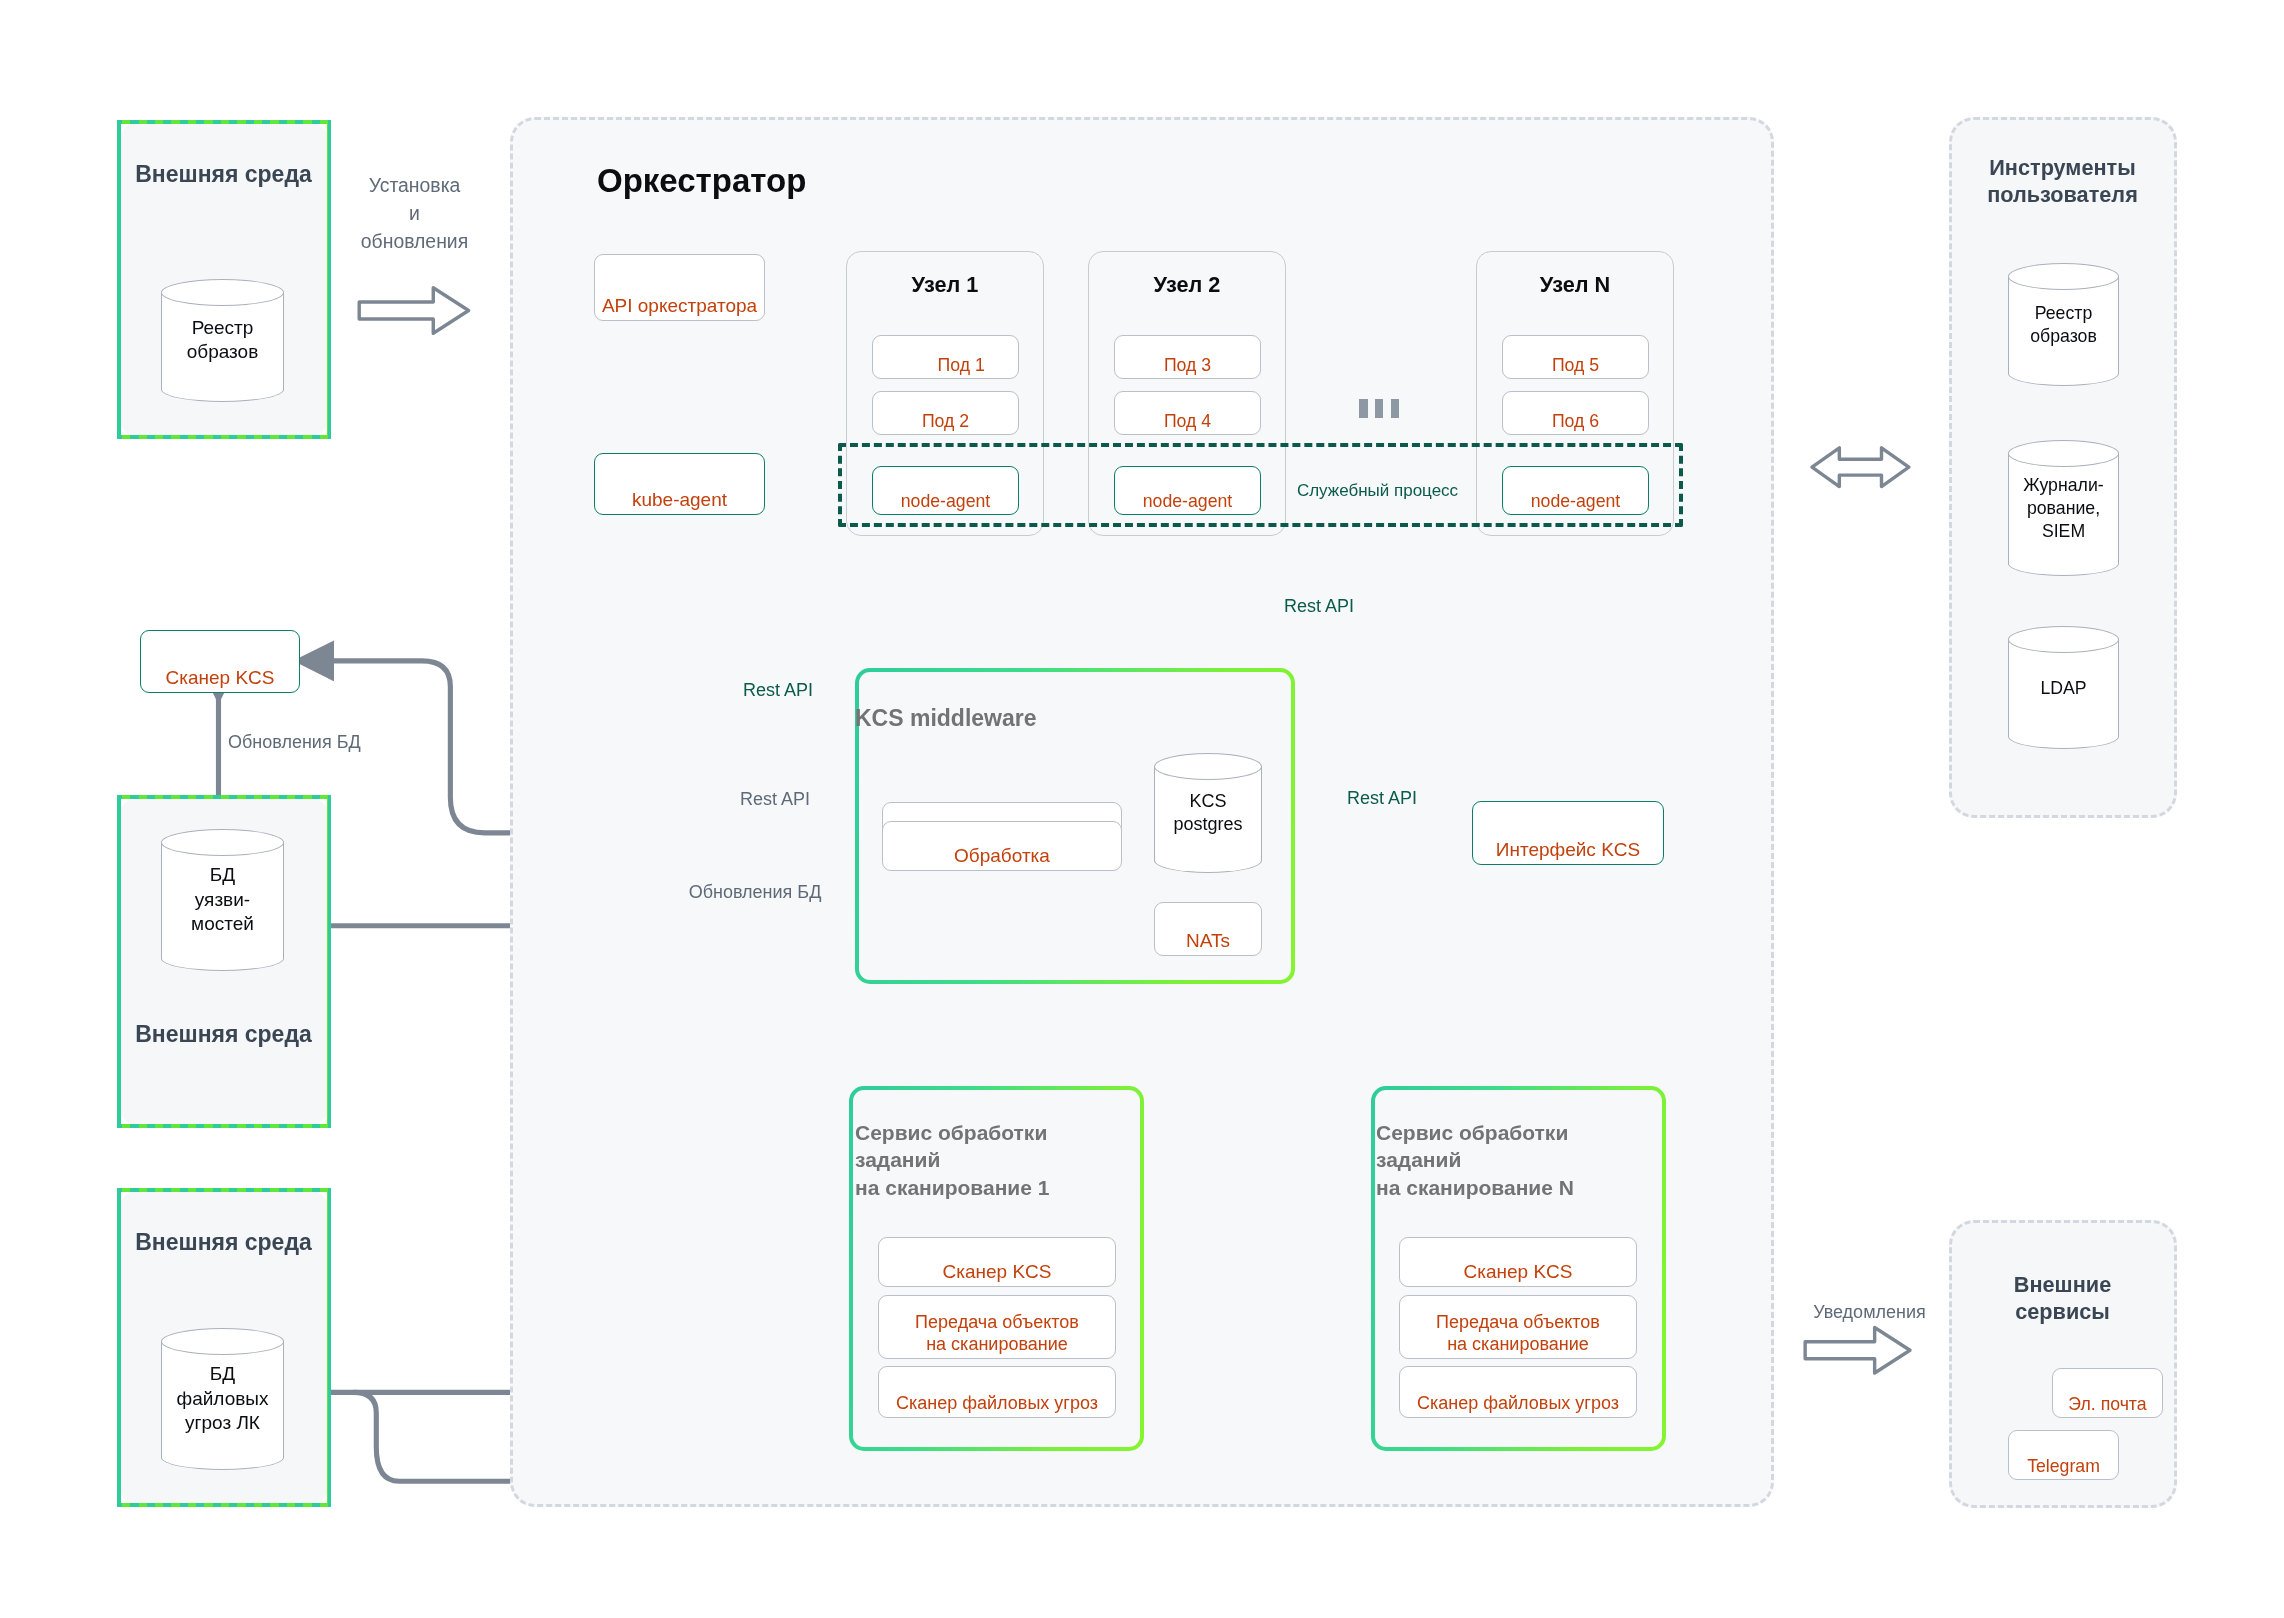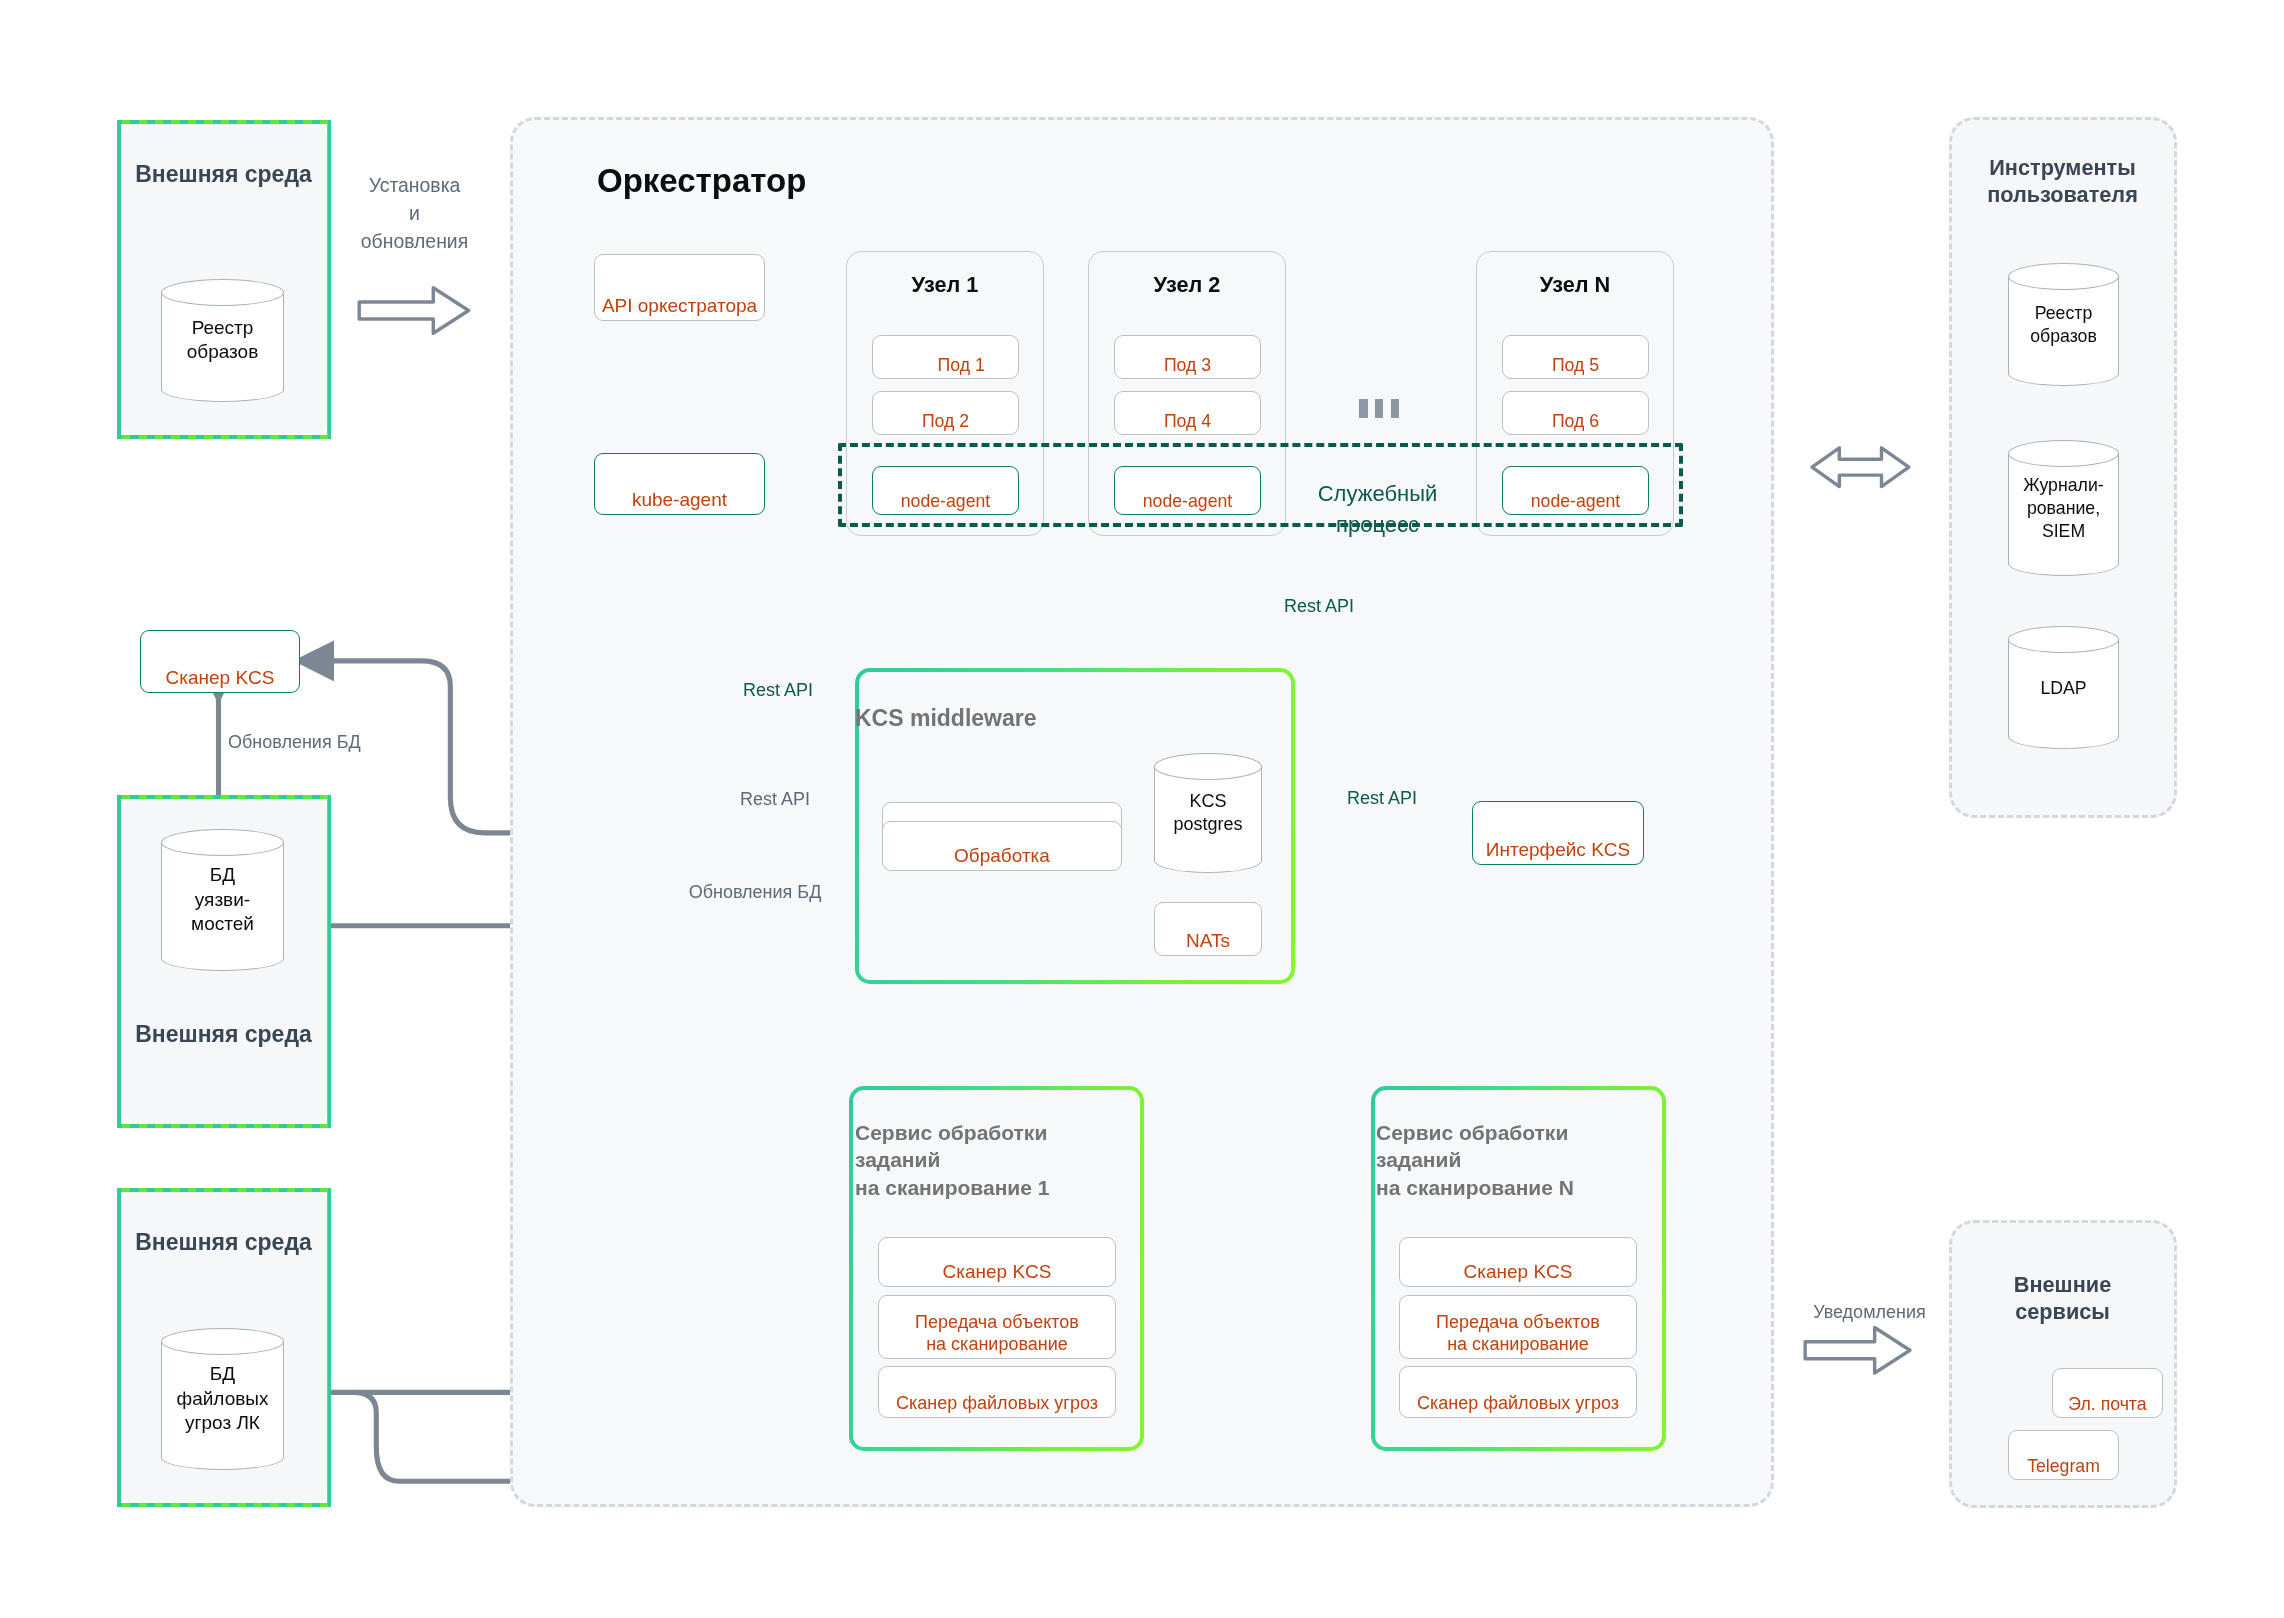--- a/index.html
+++ b/index.html
@@ -165,21 +165,21 @@
   <div class="abs bx" style="left:1502px;top:391px;width:147px;height:44px;font-size:17.7px;">Под 6</div>
   <div class="abs bx bx-teal" style="left:1502px;top:466px;width:147px;height:49px;font-size:17.7px;">node-agent</div>
 
   <div class="abs dots3" style="left:1359px;top:399px;">
       <i></i>
       <i></i>
       <i></i>
     </div>
 
   <div class="abs" style="left:838px;top:443px;width:845px;height:84px;border:4px dashed #0b5a4c;border-radius:2.3px;"></div>
-  <div class="abs lbl-teal" style="left:1278px;top:479px;width:199px;font-size:22px;">Служебный процесс</div>
+  <div class="abs lbl-teal" style="left:1278px;top:479px;width:199px;font-size:17px;">Служебный процесс</div>
 
   <div class="abs lbl-teal" style="left:1245px;top:594px;width:148px;font-size:18px;">Rest API</div>
 
   <div class="abs grad-box" style="left:855px;top:668px;width:440px;height:316px;"></div>
   <div class="abs title-teal" style="left:855px;top:704px;width:440px;font-size:23px;">
     <span>KCS middleware</span>
   </div>
 
   <div class="abs bx" style="left:882px;top:758px;width:240px;height:50px;font-size:19px;margin-top:44px;">
     <span>Лицензия KCS</span>
@@ -195,21 +195,21 @@
   </div>
   <div class="abs bx" style="left:1154px;top:902px;width:108px;height:54px;font-size:19px;">
     <span>NATs</span>
   </div>
 
   <div class="abs lbl-teal" style="left:707px;top:678px;width:142px;font-size:18px;">Rest API</div>
   <div class="abs lbl-gray" style="left:704px;top:786px;width:142px;font-size:18px;">Rest API</div>
   <div class="abs lbl-gray" style="left:658px;top:879px;width:194px;font-size:18px;">Обновления БД</div>
   <div class="abs lbl-teal" style="left:1311px;top:786px;width:142px;font-size:18px;">Rest API</div>
 
-  <div class="abs bx bx-teal" style="left:1472px;top:801px;width:172px;height:64px;font-size:19px;">
+  <div class="abs bx bx-teal" style="left:1472px;top:801px;width:192px;height:64px;font-size:19px;">
     <span>Интерфейс KCS</span>
   </div>
 
   <div class="abs grad-box" style="left:849px;top:1086px;width:295px;height:365px;"></div>
   <div class="abs title-teal" style="left:855px;top:1119px;width:284px;font-size:21px;">Сервис обработки<br>заданий<br>на сканирование 1</div>
   <div class="abs bx" style="left:878px;top:1237px;width:238px;height:50px;font-size:19px;">Сканер KCS</div>
   <div class="abs bx" style="left:878px;top:1295px;width:238px;height:64px;font-size:18px;">Передача объектов<br>на сканирование</div>
   <div class="abs bx" style="left:878px;top:1366px;width:238px;height:52px;font-size:18px;">Сканер файловых угроз</div>
 
   <div class="abs grad-box" style="left:1371px;top:1086px;width:295px;height:365px;"></div>

